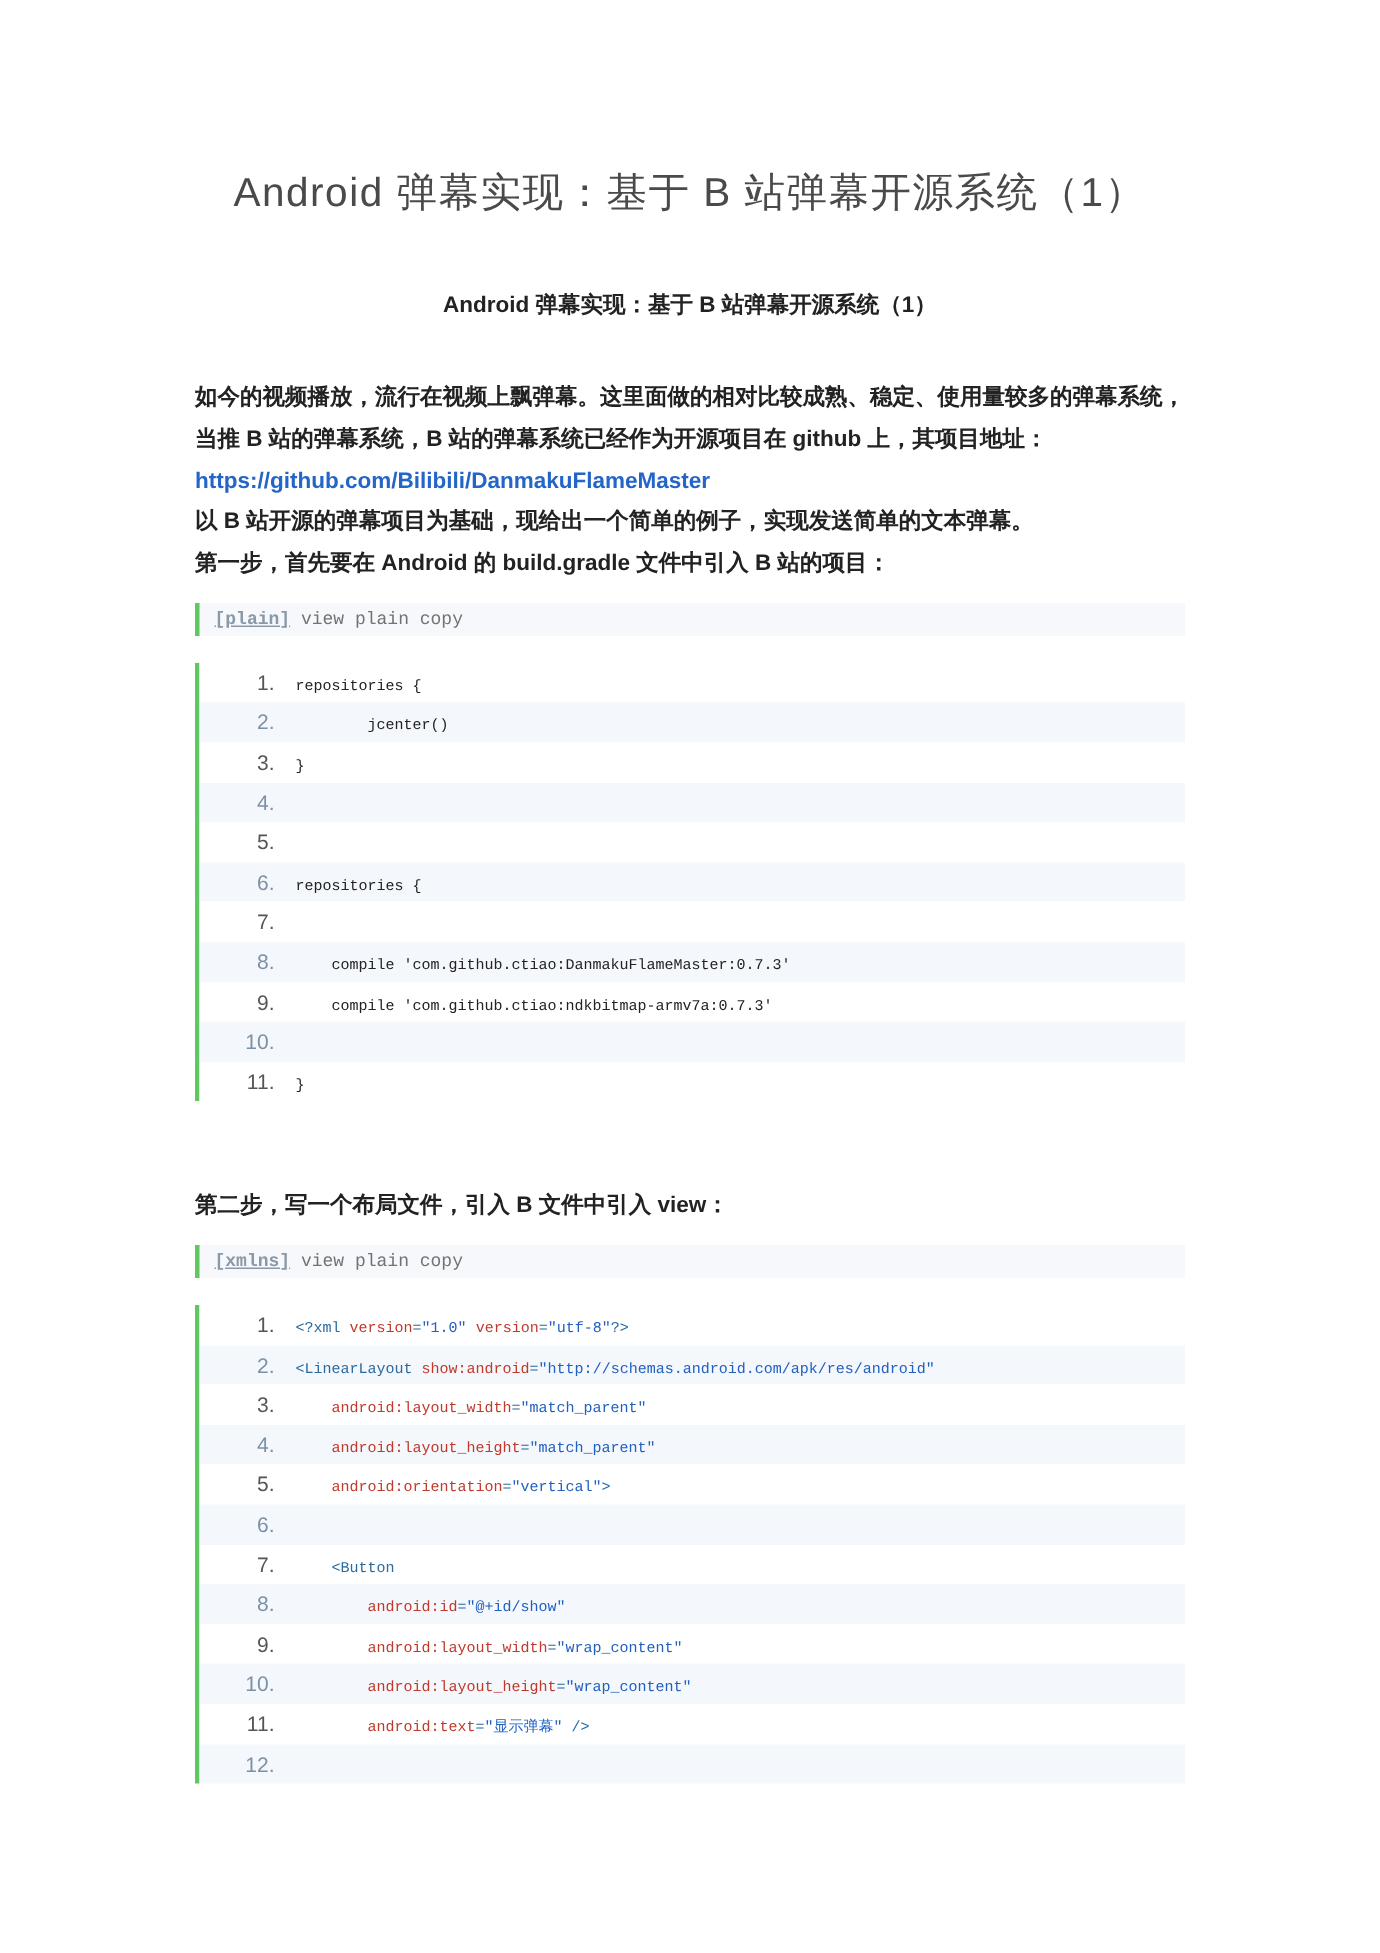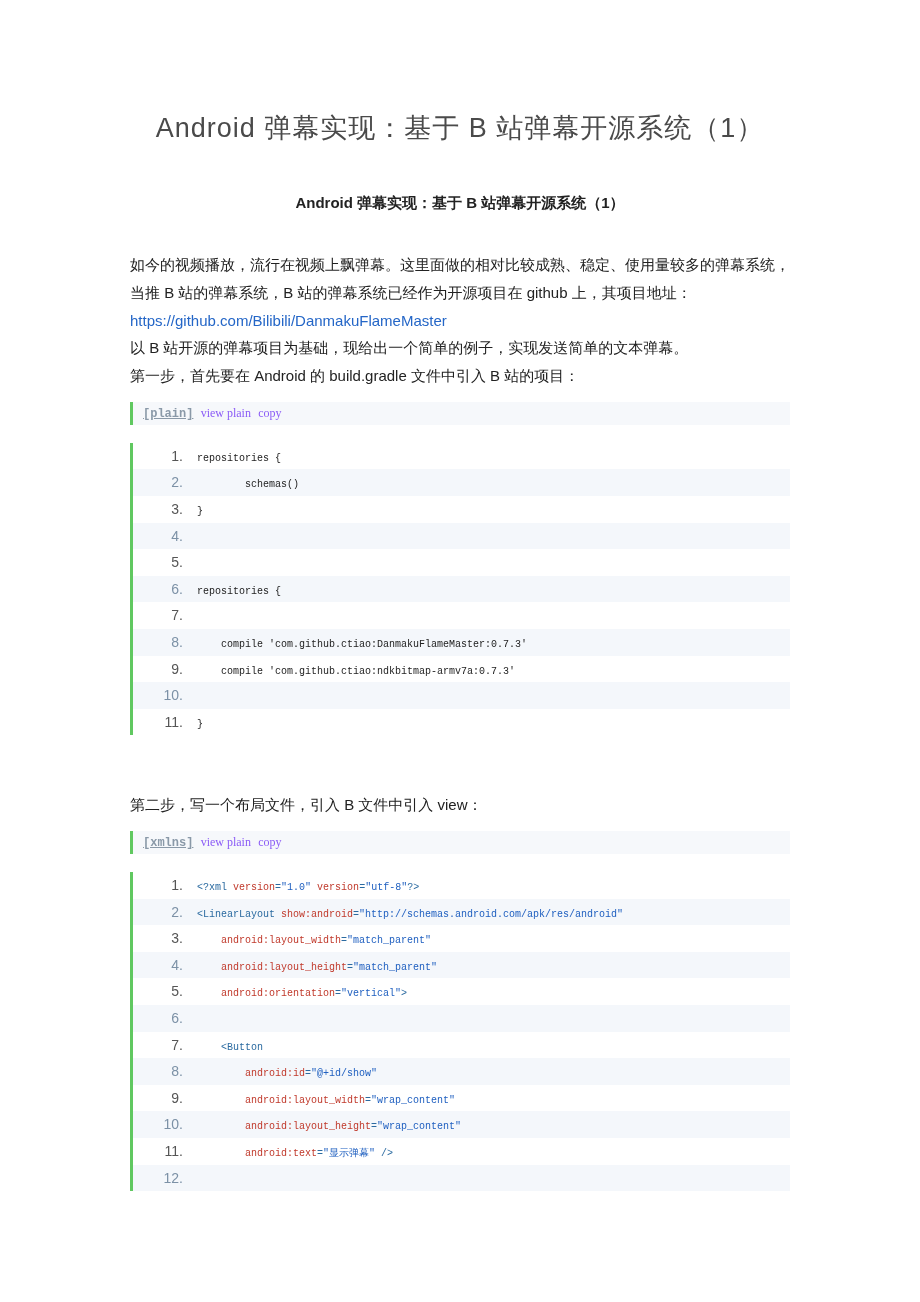--- a/index.html
+++ b/index.html
@@ -22,36 +22,37 @@
     text-align: center;
     font-size: 15px;
     font-weight: 700;
     color: #222;
     margin-bottom: 38px;
   }
   p.body-text {
     font-size: 15px;
     line-height: 1.85;
     color: #222;
+    font-weight: bold;
   }
   a.link {
     color: #2466c7;
     text-decoration: none;
   }
   .code-meta {
     margin-top: 12px;
     border-left: 3px solid #60c860;
     background: #f6f8fb;
     padding: 4px 10px;
     font-size: 12px;
     color: #8a99a8;
     font-family: "Consolas","Courier New",monospace;
   }
   .code-meta .lang { font-weight: 600; text-decoration: underline; }
-  .code-meta .tool-link { color: #8b5cf6; cursor: pointer; font-family: Liberation Serif, serif; }
+  .code-meta .tool-link { color: #737373; cursor: pointer; }
   .code-block-wrap {
     margin-top: 18px;
     border-left: 3px solid #60c860;
     margin-bottom: 20px;
   }
   ol.code {
     list-style: none;
     counter-reset: ln;
     font-family: "Consolas","Courier New",monospace;
     font-size: 10px;
@@ -100,21 +101,21 @@
 
 <div class="code-meta">
   <span class="lang">[plain]</span>
   <span class="tool-link">view plain</span>
   <span class="tool-link">copy</span>
 </div>
 
 <div class="code-block-wrap">
   <ol class="code">
     <li><span class="line plain">repositories {</span></li>
-    <li><span class="line plain">        schemas()</span></li>
+    <li><span class="line plain">        jcenter()</span></li>
     <li><span class="line plain">}</span></li>
     <li><span class="line plain"></span></li>
     <li><span class="line plain"></span></li>
     <li><span class="line plain">repositories {</span></li>
     <li><span class="line plain"></span></li>
     <li><span class="line plain">    compile 'com.github.ctiao:DanmakuFlameMaster:0.7.3'</span></li>
     <li><span class="line plain">    compile 'com.github.ctiao:ndkbitmap-armv7a:0.7.3'</span></li>
     <li><span class="line plain"></span></li>
     <li><span class="line plain">}</span></li>
   </ol>

